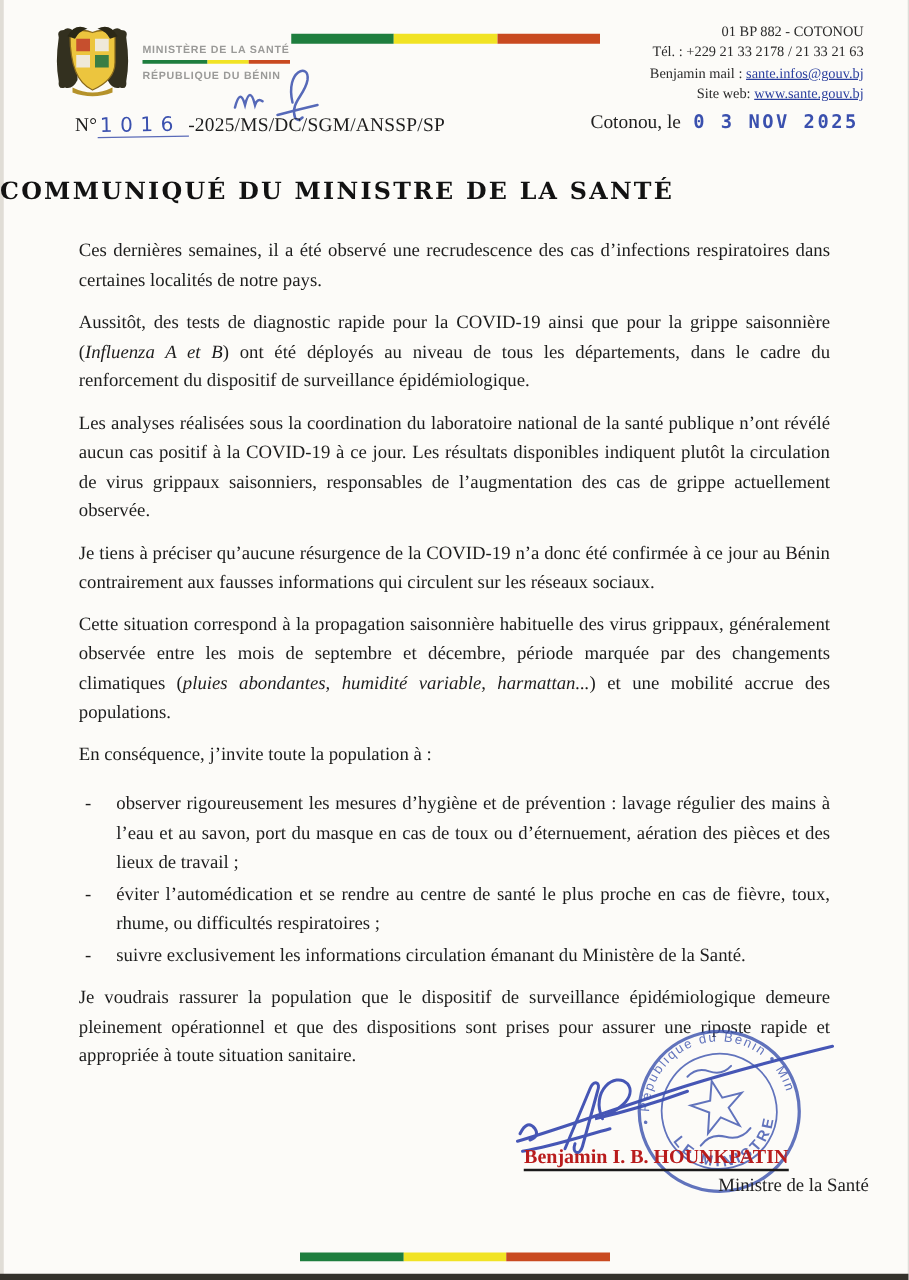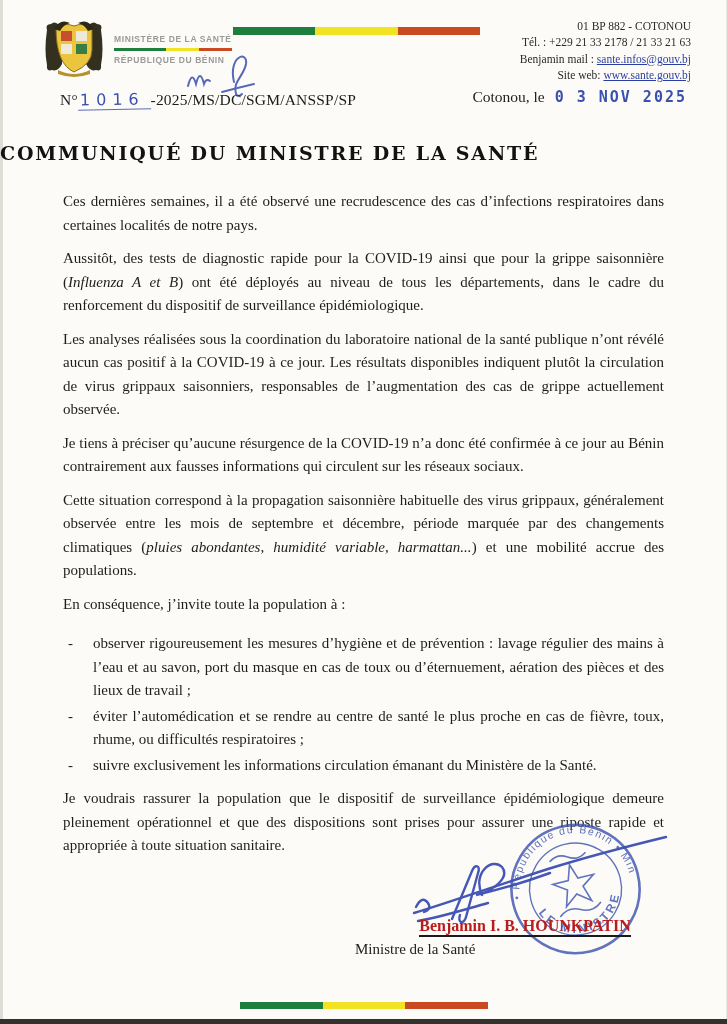--- a/index.html
+++ b/index.html
@@ -51,21 +51,21 @@
   .dash-list li{position:relative; padding-left:30px; margin:0 0 2px 0;}
   .dash-list li::before{content:"-"; position:absolute; left:5px; top:0;}
   
   .sig-squiggle{position:absolute; left:408px; top:833px; opacity:.92;}
   .stamp{position:absolute; left:503px; top:816px; opacity:.8; transform:rotate(-14deg);}
   .sig-name{
     position:absolute; left:355px; top:917px; width:340px; text-align:center;
     font-weight:bold; font-size:16px; color:#b91c1c;
   }
   .sig-name span{border-bottom:2px solid #1a1a1a; padding-bottom:1px;}
-  .sig-role{position:absolute; left:355px; top:941px; width:340px; text-align:left; font-size:15px; color:#222;}
+  .sig-role{position:absolute; left:355px; top:941px; width:340px; text-align:right; font-size:15px; color:#222;}
   
   .bottom-bar{position:absolute; left:240px; top:1002px; width:248px; height:7px; display:flex;}
   .bottom-bar .g{flex:1; background:var(--flag-green);}
   .bottom-bar .y{flex:1; background:var(--flag-yellow);}
   .bottom-bar .r{flex:1; background:var(--flag-red);}
   .bottom-edge{position:absolute; left:0; bottom:0; width:100%; height:5px; background:#34322c;}
 </style>
 </head>
 <body>
 

